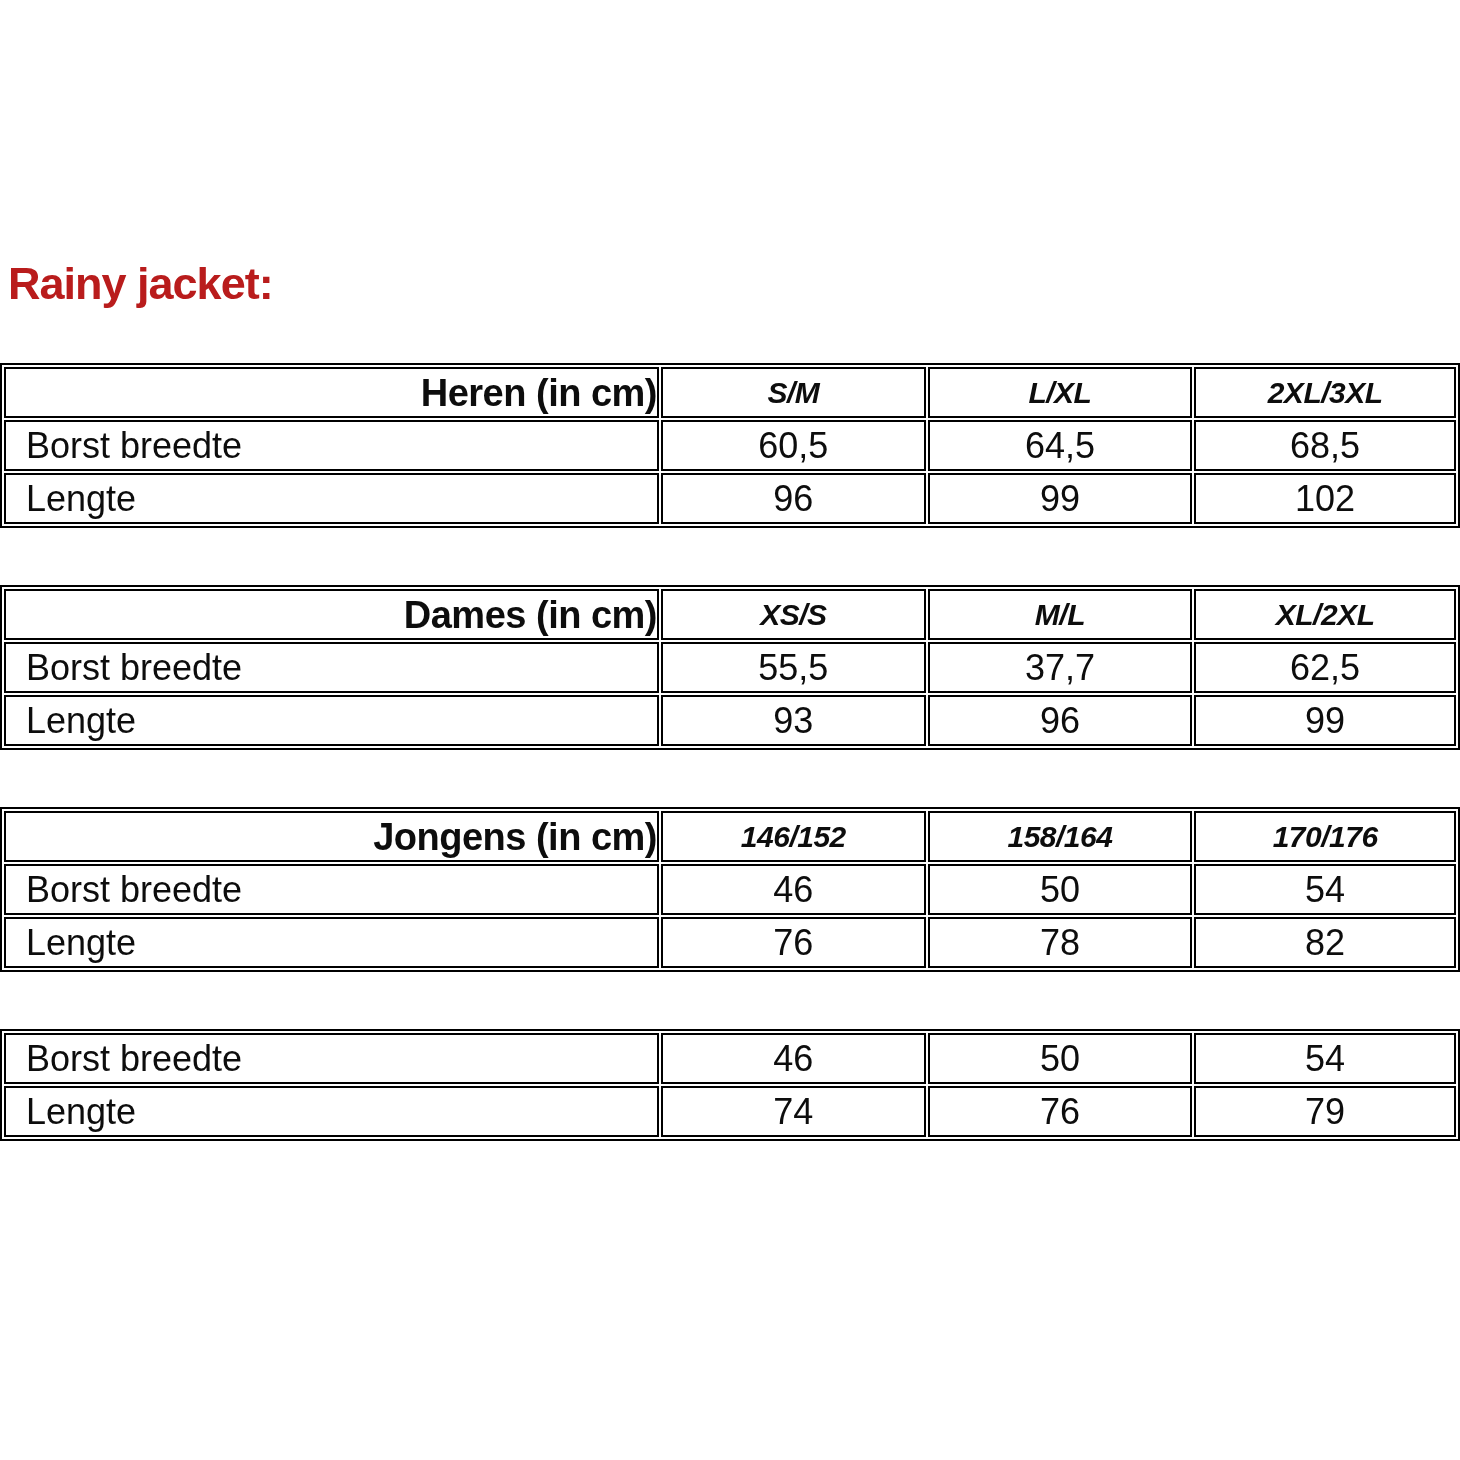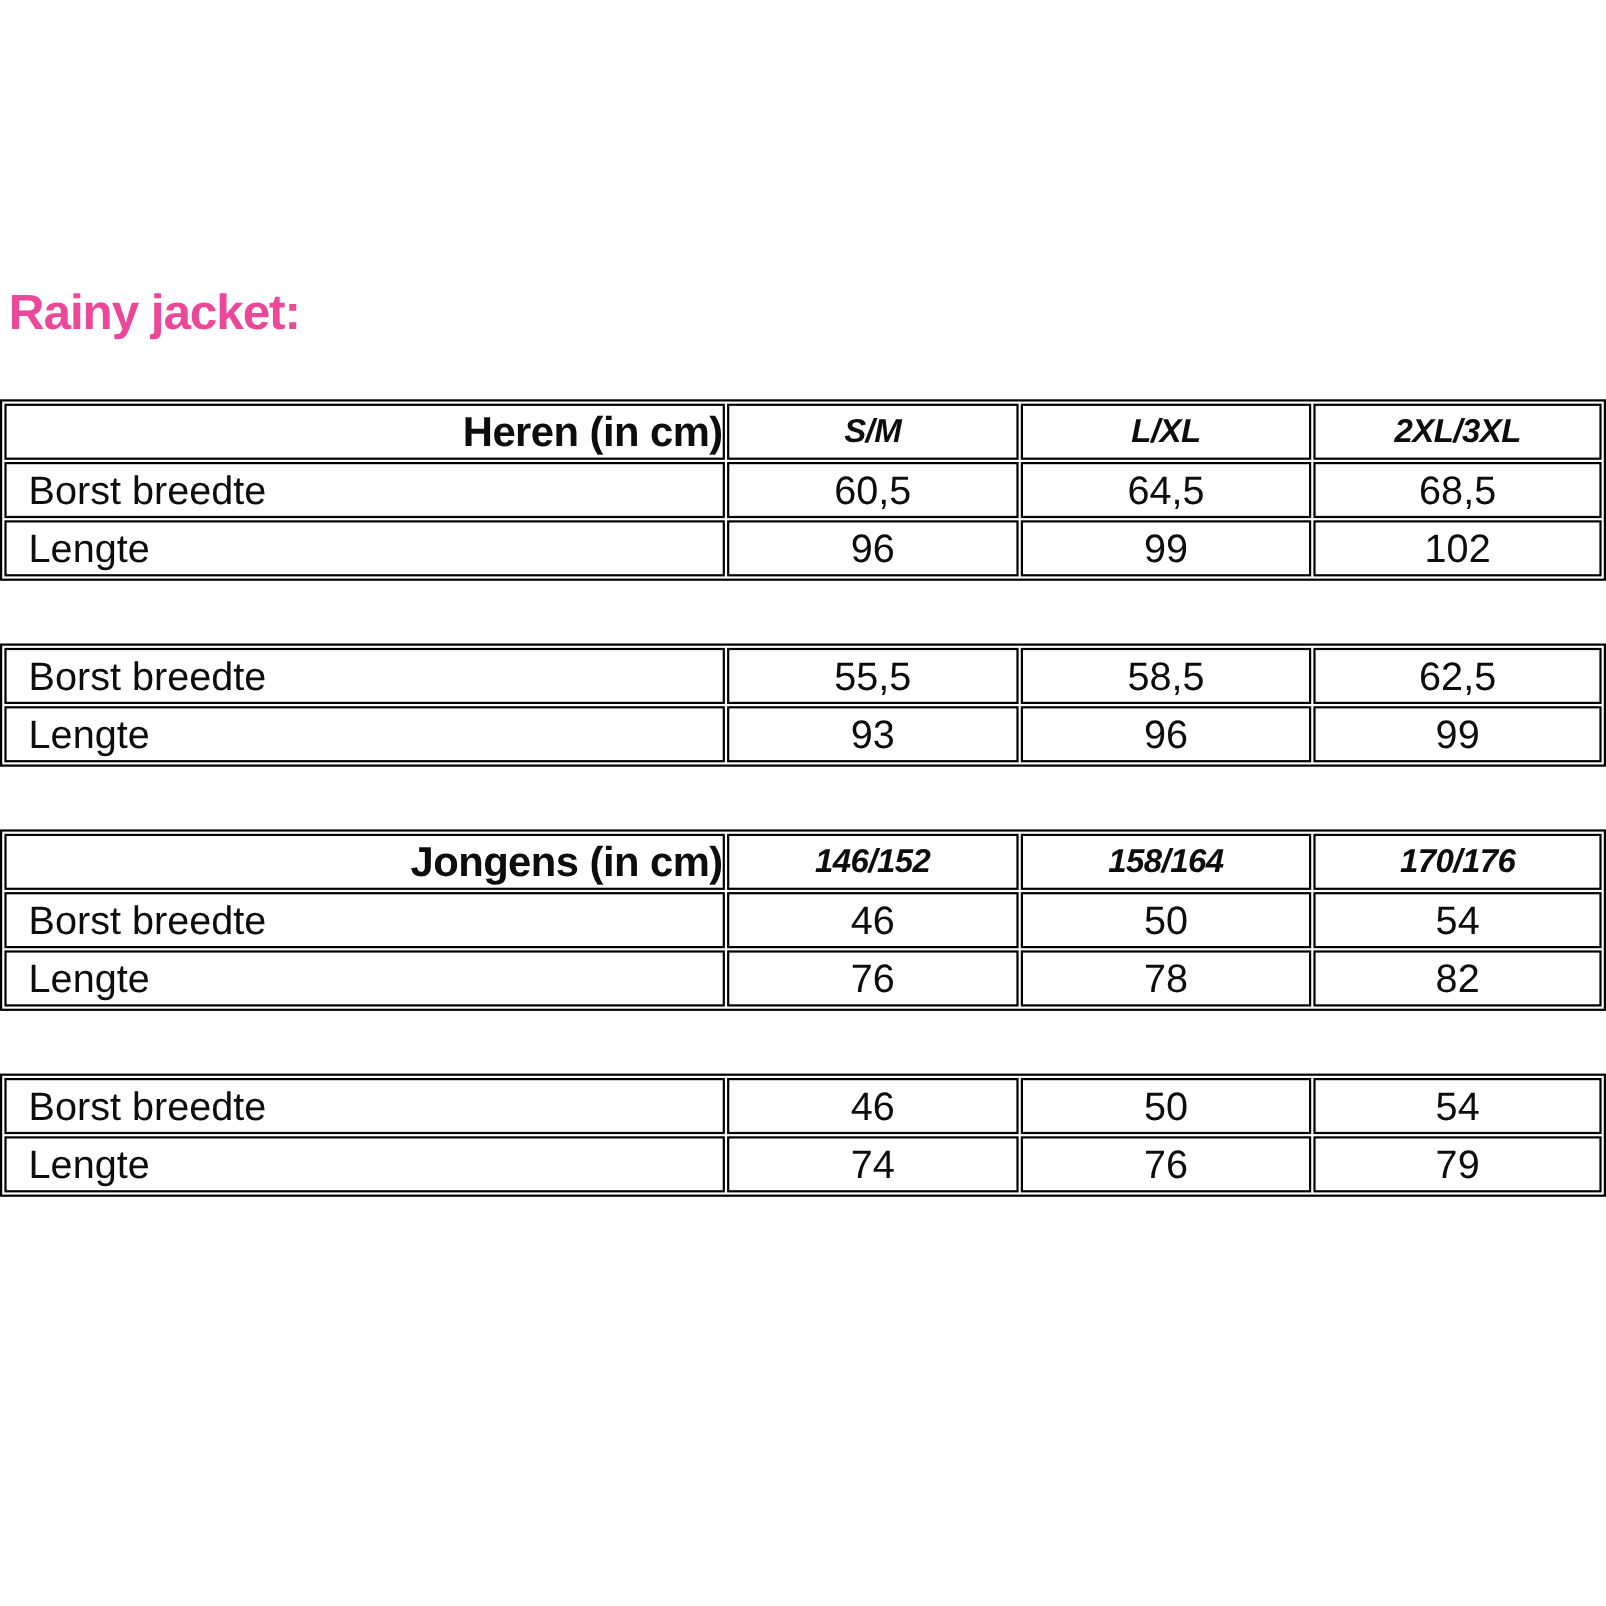--- a/index.html
+++ b/index.html
@@ -18,21 +18,21 @@
     width: 1460px;
     height: 1460px;
     background: #ffffff;
   }
   .doc-title {
     margin: 258px 0 0 8px;
     font-size: 45px;
     font-weight: bold;
     line-height: 52px;
     letter-spacing: -1px;
-    color: #ec4899;
+    color: #b91c1c;
   }
   .doc-title::after { content: ""; }
   .size-table {
     width: 100%;
     table-layout: fixed;
     border: 2px solid #000000;
     border-spacing: 2px;
     background: #ffffff;
     margin: 0 0 57px 0;
   }
@@ -112,23 +112,29 @@
 
   <table class="size-table">
     <colgroup>
       <col class="col-label">
         <col class="col-size-1">
         <col class="col-size-2">
         <col class="col-size-3">
     </colgroup>
     <tbody>
       <tr>
+        <th class="header-label">Dames (in cm)</th>
+        <th class="header-size">XS/S</th>
+        <th class="header-size">M/L</th>
+        <th class="header-size">XL/2XL</th>
+      </tr>
+      <tr>
         <td class="row-label">Borst breedte</td>
         <td class="value-cell">55,5</td>
-        <td class="value-cell">58,5</td>
+        <td class="value-cell">37,7</td>
         <td class="value-cell">62,5</td>
       </tr>
       <tr>
         <td class="row-label">Lengte</td>
         <td class="value-cell">93</td>
         <td class="value-cell">96</td>
         <td class="value-cell">99</td>
       </tr>
     </tbody>
   </table>

